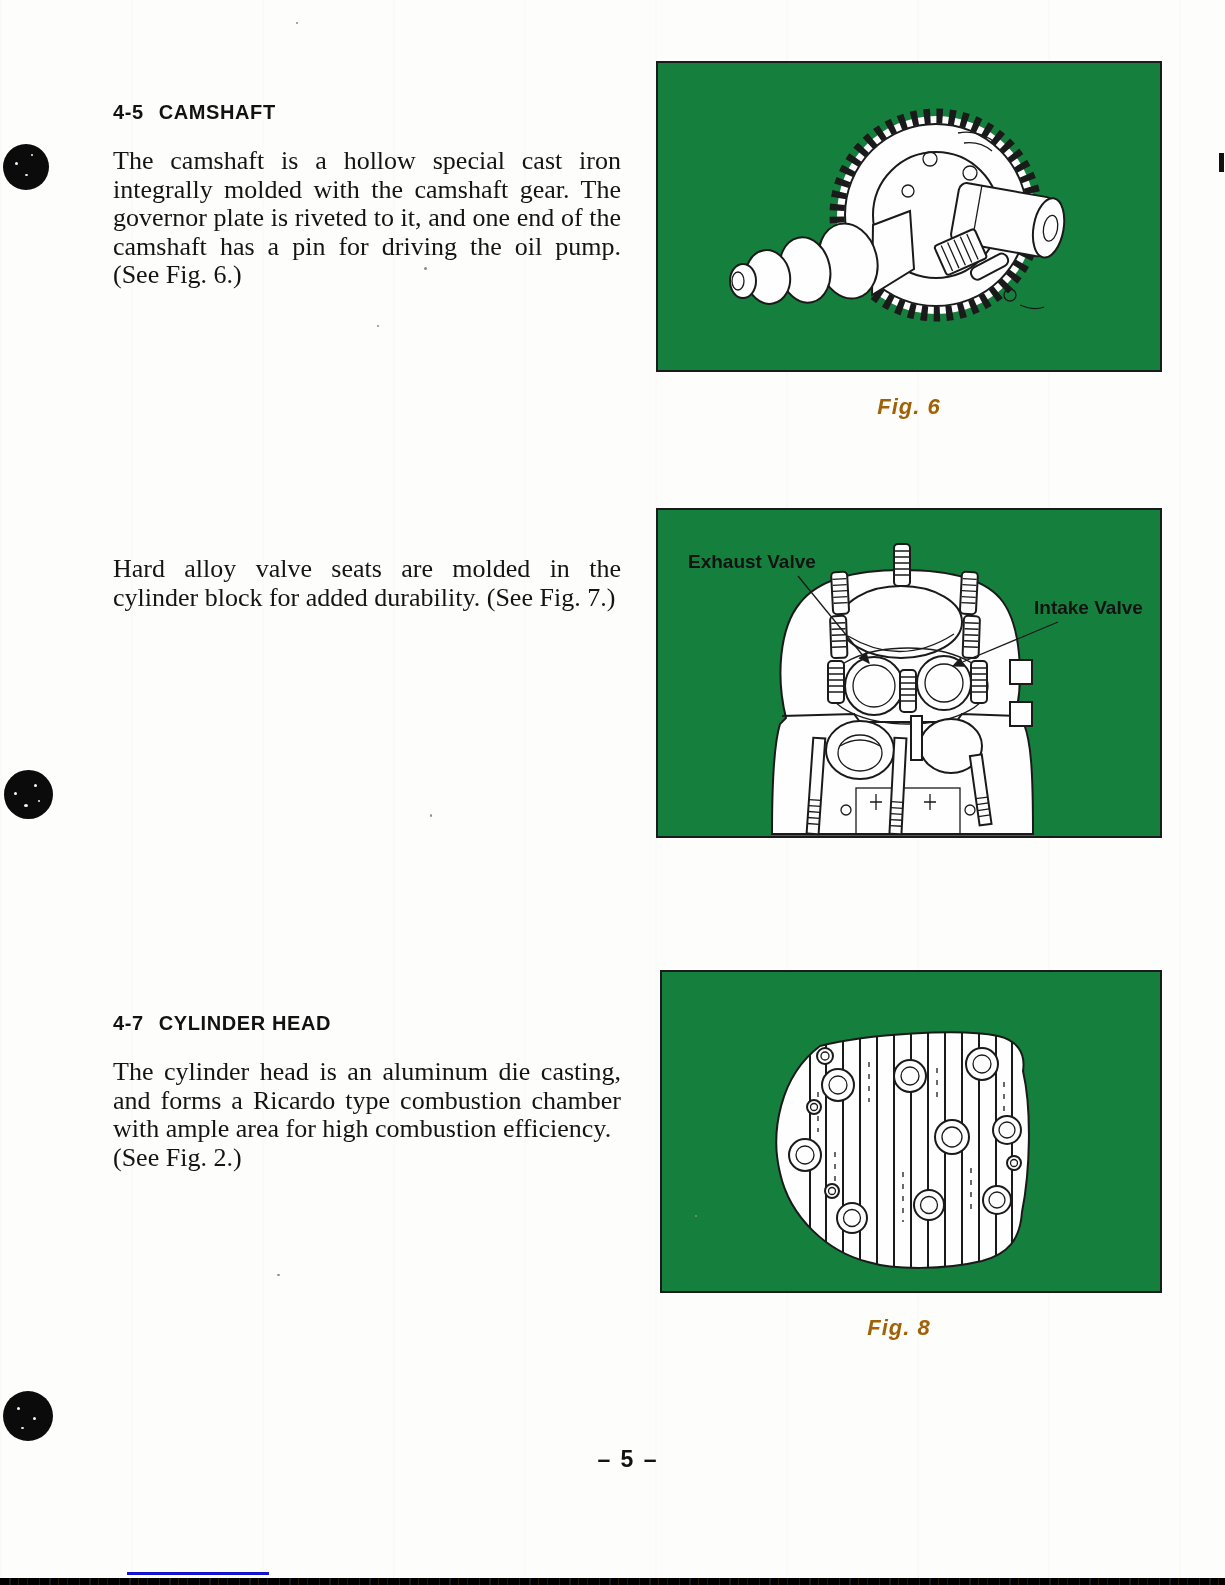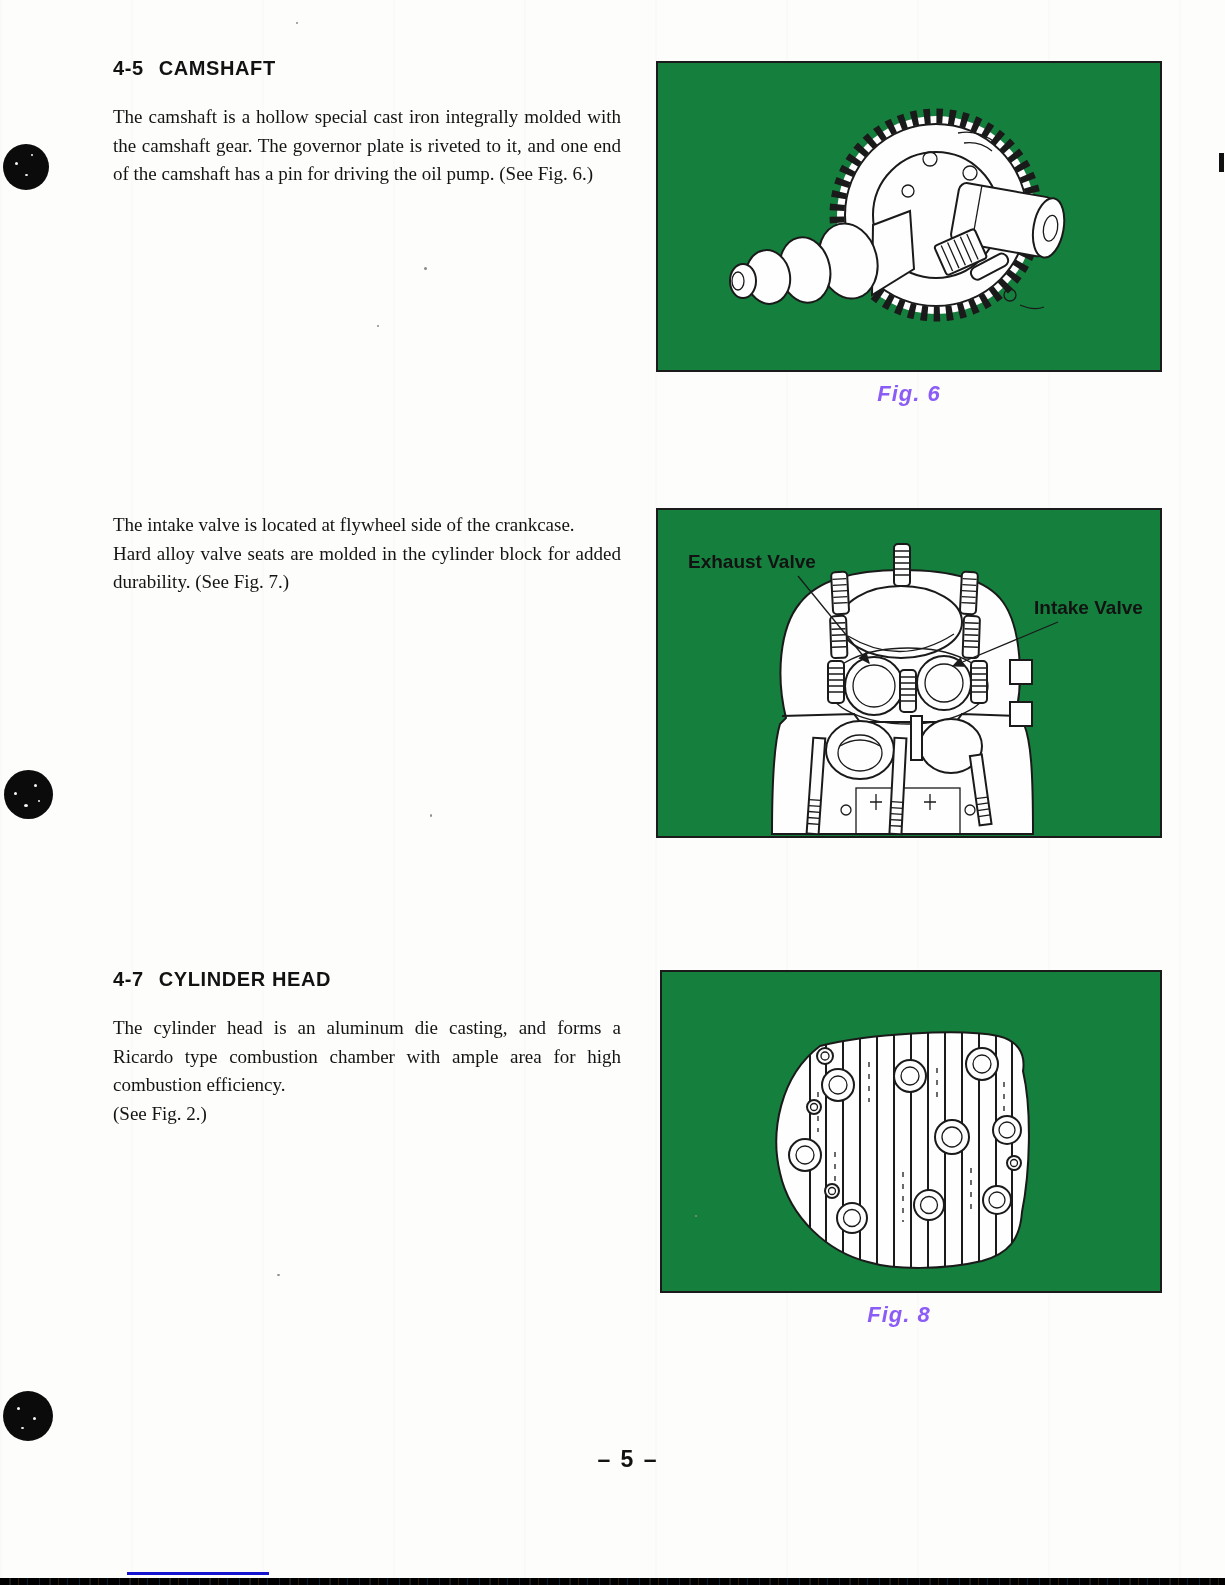--- a/index.html
+++ b/index.html
@@ -9,43 +9,43 @@
     font-family:"Liberation Serif", serif;
     color:#161616;
     overflow:hidden;
   }
   .scan-bands{
     position:absolute;inset:0;pointer-events:none;
     background:repeating-linear-gradient(90deg,
       rgba(0,0,0,0.012) 0 2px, rgba(0,0,0,0) 2px 131px);
   }
   
-  .section{position:absolute;left:113px;width:508px;}
+  .section{position:absolute;left:113px;width:508px;margin-top:44px;}
   .sec-heading{
     font-family:"Liberation Sans", sans-serif;
     font-weight:bold;font-size:20px;line-height:23px;
     letter-spacing:0.6px;color:#121212;
     margin:0 0 23px 0;
   }
   .sec-heading .h-num{margin-right:15px;}
   .sec-body p{
-    margin:0;font-size:19px;line-height:28.6px;
+    margin:0;font-size:26px;line-height:28.6px;
     text-align:justify;text-justify:inter-word;
     color:#141414;
   }
   
   .figure{position:absolute;}
   .fig-frame{
     border:2px solid #1b1b1b;background:#15803d;
     box-sizing:border-box;overflow:hidden;
   }
   .fig-caption{
     font-family:"Liberation Sans", sans-serif;
     font-style:italic;font-weight:bold;font-size:22px;
-    text-align:center;margin-top:9px;color:#8b5cf6;
+    text-align:center;margin-top:22px;color:#a16207;
     letter-spacing:1px;
   }
   svg{display:block;}
   .ln{stroke:#1a1a1a;stroke-width:2;fill:none;}
   .lnw{stroke:#1a1a1a;stroke-width:2;fill:#fefefe;}
   .lnthin{stroke:#1a1a1a;stroke-width:1.3;fill:none;}
   .fig-label{
     font-family:"Liberation Sans", sans-serif;
     font-weight:bold;font-size:19px;fill:#121212;
   }
@@ -128,21 +128,20 @@
 
       <path class="lnthin" d="M 300 70 q 20 -4 38 10"></path>
       <path class="lnthin" d="M 306 80 q 16 -2 28 8"></path>
     </svg>
   </div>
   <div class="fig-caption">Fig. 6</div>
 </div>
 
 <div class="section" style="top:511px;">
   <div class="sec-body">
-    <p>The intake valve is located at flywheel side of the crankcase.</p>
     <p>Hard alloy valve seats are molded in the cylinder block for added durability. (See Fig. 7.)</p>
   </div>
 </div>
 
 <div class="figure" style="left:656px;top:508px;width:506px;">
   <div class="fig-frame" style="width:506px;height:330px;">
     <svg width="502" height="326" viewBox="0 0 502 326">
       <defs>
         <g id="stud">
           <rect x="-8" y="0" width="16" height="42" rx="4" fill="#fefefe" stroke="#1a1a1a" stroke-width="2"></rect>

